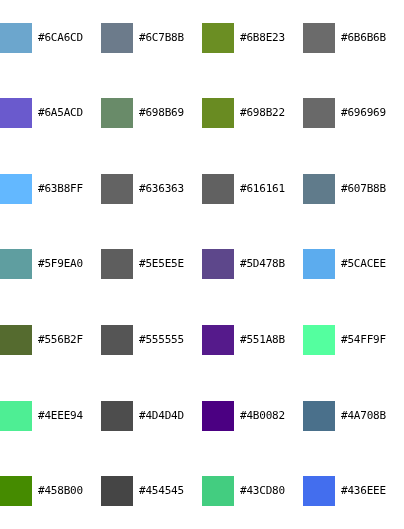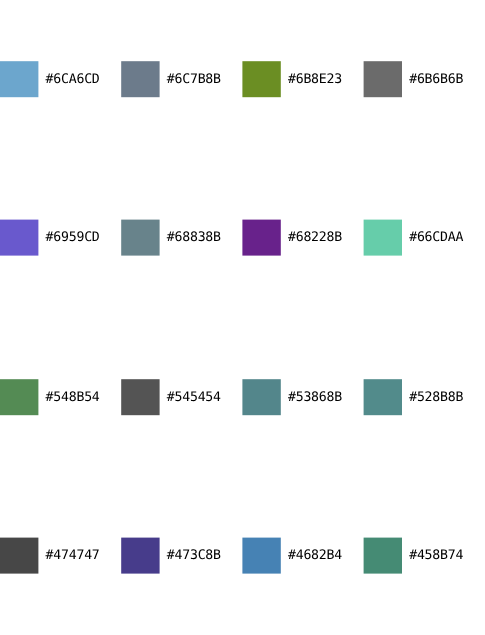--- a/index.html
+++ b/index.html
@@ -79,90 +79,168 @@
         </td>
         <td class="cell-swatch">
           <span class="chip" style="background-color: rgb(107, 107, 107);"></span>
         </td>
         <td class="cell-label">
           <span class="hexlabel">#6B6B6B</span>
         </td>
       </tr>
       <tr>
         <td class="cell-swatch">
-          <span class="chip" style="background-color: rgb(105, 89, 205);"></span>
-        </td>
-        <td class="cell-label">
-          <span class="hexlabel">#6959CD</span>
-        </td>
-        <td class="cell-swatch">
-          <span class="chip" style="background-color: rgb(104, 131, 139);"></span>
-        </td>
-        <td class="cell-label">
-          <span class="hexlabel">#68838B</span>
-        </td>
-        <td class="cell-swatch">
-          <span class="chip" style="background-color: rgb(104, 34, 139);"></span>
-        </td>
-        <td class="cell-label">
-          <span class="hexlabel">#68228B</span>
-        </td>
-        <td class="cell-swatch">
-          <span class="chip" style="background-color: rgb(102, 205, 170);"></span>
-        </td>
-        <td class="cell-label">
-          <span class="hexlabel">#66CDAA</span>
-        </td>
-      </tr>
-      <tr>
-        <td class="cell-swatch">
-          <span class="chip" style="background-color: rgb(84, 139, 84);"></span>
-        </td>
-        <td class="cell-label">
-          <span class="hexlabel">#548B54</span>
-        </td>
-        <td class="cell-swatch">
-          <span class="chip" style="background-color: rgb(84, 84, 84);"></span>
-        </td>
-        <td class="cell-label">
-          <span class="hexlabel">#545454</span>
-        </td>
-        <td class="cell-swatch">
-          <span class="chip" style="background-color: rgb(83, 134, 139);"></span>
-        </td>
-        <td class="cell-label">
-          <span class="hexlabel">#53868B</span>
-        </td>
-        <td class="cell-swatch">
-          <span class="chip" style="background-color: rgb(82, 139, 139);"></span>
-        </td>
-        <td class="cell-label">
-          <span class="hexlabel">#528B8B</span>
-        </td>
-      </tr>
-      <tr>
-        <td class="cell-swatch">
-          <span class="chip" style="background-color: rgb(71, 71, 71);"></span>
-        </td>
-        <td class="cell-label">
-          <span class="hexlabel">#474747</span>
-        </td>
-        <td class="cell-swatch">
-          <span class="chip" style="background-color: rgb(71, 60, 139);"></span>
-        </td>
-        <td class="cell-label">
-          <span class="hexlabel">#473C8B</span>
-        </td>
-        <td class="cell-swatch">
-          <span class="chip" style="background-color: rgb(70, 130, 180);"></span>
-        </td>
-        <td class="cell-label">
-          <span class="hexlabel">#4682B4</span>
-        </td>
-        <td class="cell-swatch">
-          <span class="chip" style="background-color: rgb(69, 139, 116);"></span>
-        </td>
-        <td class="cell-label">
-          <span class="hexlabel">#458B74</span>
+          <span class="chip" style="background-color: rgb(106, 90, 205);"></span>
+        </td>
+        <td class="cell-label">
+          <span class="hexlabel">#6A5ACD</span>
+        </td>
+        <td class="cell-swatch">
+          <span class="chip" style="background-color: rgb(105, 139, 105);"></span>
+        </td>
+        <td class="cell-label">
+          <span class="hexlabel">#698B69</span>
+        </td>
+        <td class="cell-swatch">
+          <span class="chip" style="background-color: rgb(105, 139, 34);"></span>
+        </td>
+        <td class="cell-label">
+          <span class="hexlabel">#698B22</span>
+        </td>
+        <td class="cell-swatch">
+          <span class="chip" style="background-color: rgb(105, 105, 105);"></span>
+        </td>
+        <td class="cell-label">
+          <span class="hexlabel">#696969</span>
+        </td>
+      </tr>
+      <tr>
+        <td class="cell-swatch">
+          <span class="chip" style="background-color: rgb(99, 184, 255);"></span>
+        </td>
+        <td class="cell-label">
+          <span class="hexlabel">#63B8FF</span>
+        </td>
+        <td class="cell-swatch">
+          <span class="chip" style="background-color: rgb(99, 99, 99);"></span>
+        </td>
+        <td class="cell-label">
+          <span class="hexlabel">#636363</span>
+        </td>
+        <td class="cell-swatch">
+          <span class="chip" style="background-color: rgb(97, 97, 97);"></span>
+        </td>
+        <td class="cell-label">
+          <span class="hexlabel">#616161</span>
+        </td>
+        <td class="cell-swatch">
+          <span class="chip" style="background-color: rgb(96, 123, 139);"></span>
+        </td>
+        <td class="cell-label">
+          <span class="hexlabel">#607B8B</span>
+        </td>
+      </tr>
+      <tr>
+        <td class="cell-swatch">
+          <span class="chip" style="background-color: rgb(95, 158, 160);"></span>
+        </td>
+        <td class="cell-label">
+          <span class="hexlabel">#5F9EA0</span>
+        </td>
+        <td class="cell-swatch">
+          <span class="chip" style="background-color: rgb(94, 94, 94);"></span>
+        </td>
+        <td class="cell-label">
+          <span class="hexlabel">#5E5E5E</span>
+        </td>
+        <td class="cell-swatch">
+          <span class="chip" style="background-color: rgb(93, 71, 139);"></span>
+        </td>
+        <td class="cell-label">
+          <span class="hexlabel">#5D478B</span>
+        </td>
+        <td class="cell-swatch">
+          <span class="chip" style="background-color: rgb(92, 172, 238);"></span>
+        </td>
+        <td class="cell-label">
+          <span class="hexlabel">#5CACEE</span>
+        </td>
+      </tr>
+      <tr>
+        <td class="cell-swatch">
+          <span class="chip" style="background-color: rgb(85, 107, 47);"></span>
+        </td>
+        <td class="cell-label">
+          <span class="hexlabel">#556B2F</span>
+        </td>
+        <td class="cell-swatch">
+          <span class="chip" style="background-color: rgb(85, 85, 85);"></span>
+        </td>
+        <td class="cell-label">
+          <span class="hexlabel">#555555</span>
+        </td>
+        <td class="cell-swatch">
+          <span class="chip" style="background-color: rgb(85, 26, 139);"></span>
+        </td>
+        <td class="cell-label">
+          <span class="hexlabel">#551A8B</span>
+        </td>
+        <td class="cell-swatch">
+          <span class="chip" style="background-color: rgb(84, 255, 159);"></span>
+        </td>
+        <td class="cell-label">
+          <span class="hexlabel">#54FF9F</span>
+        </td>
+      </tr>
+      <tr>
+        <td class="cell-swatch">
+          <span class="chip" style="background-color: rgb(78, 238, 148);"></span>
+        </td>
+        <td class="cell-label">
+          <span class="hexlabel">#4EEE94</span>
+        </td>
+        <td class="cell-swatch">
+          <span class="chip" style="background-color: rgb(77, 77, 77);"></span>
+        </td>
+        <td class="cell-label">
+          <span class="hexlabel">#4D4D4D</span>
+        </td>
+        <td class="cell-swatch">
+          <span class="chip" style="background-color: rgb(75, 0, 130);"></span>
+        </td>
+        <td class="cell-label">
+          <span class="hexlabel">#4B0082</span>
+        </td>
+        <td class="cell-swatch">
+          <span class="chip" style="background-color: rgb(74, 112, 139);"></span>
+        </td>
+        <td class="cell-label">
+          <span class="hexlabel">#4A708B</span>
+        </td>
+      </tr>
+      <tr>
+        <td class="cell-swatch">
+          <span class="chip" style="background-color: rgb(69, 139, 0);"></span>
+        </td>
+        <td class="cell-label">
+          <span class="hexlabel">#458B00</span>
+        </td>
+        <td class="cell-swatch">
+          <span class="chip" style="background-color: rgb(69, 69, 69);"></span>
+        </td>
+        <td class="cell-label">
+          <span class="hexlabel">#454545</span>
+        </td>
+        <td class="cell-swatch">
+          <span class="chip" style="background-color: rgb(67, 205, 128);"></span>
+        </td>
+        <td class="cell-label">
+          <span class="hexlabel">#43CD80</span>
+        </td>
+        <td class="cell-swatch">
+          <span class="chip" style="background-color: rgb(67, 110, 238);"></span>
+        </td>
+        <td class="cell-label">
+          <span class="hexlabel">#436EEE</span>
         </td>
       </tr>
     </tbody>
 </table>
 
 </body></html>

